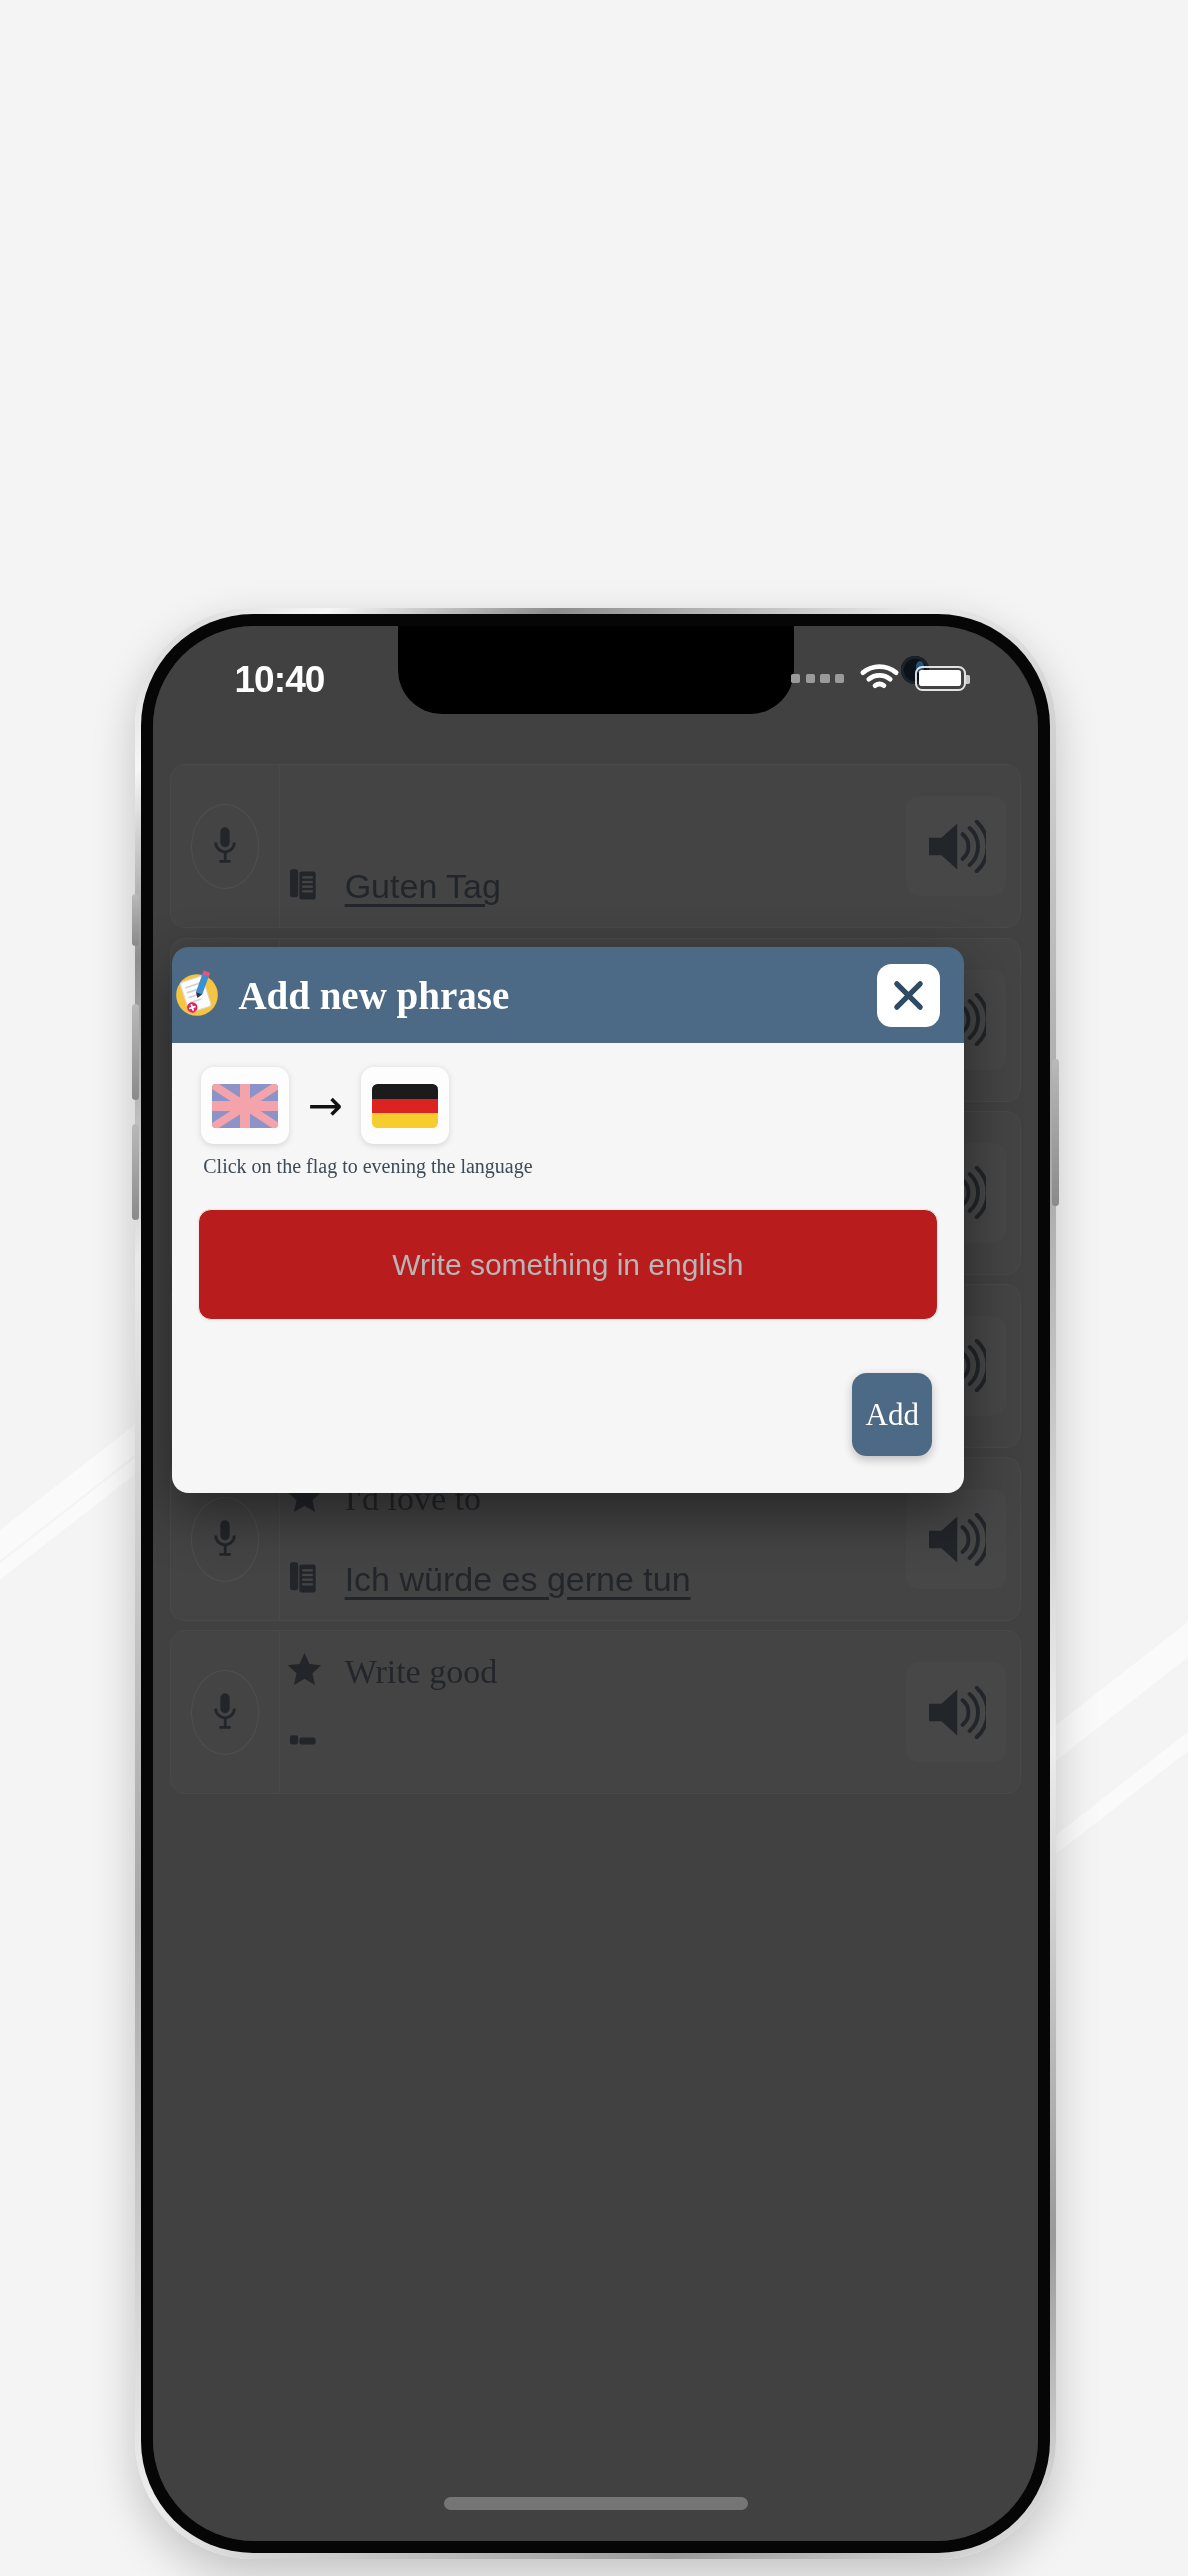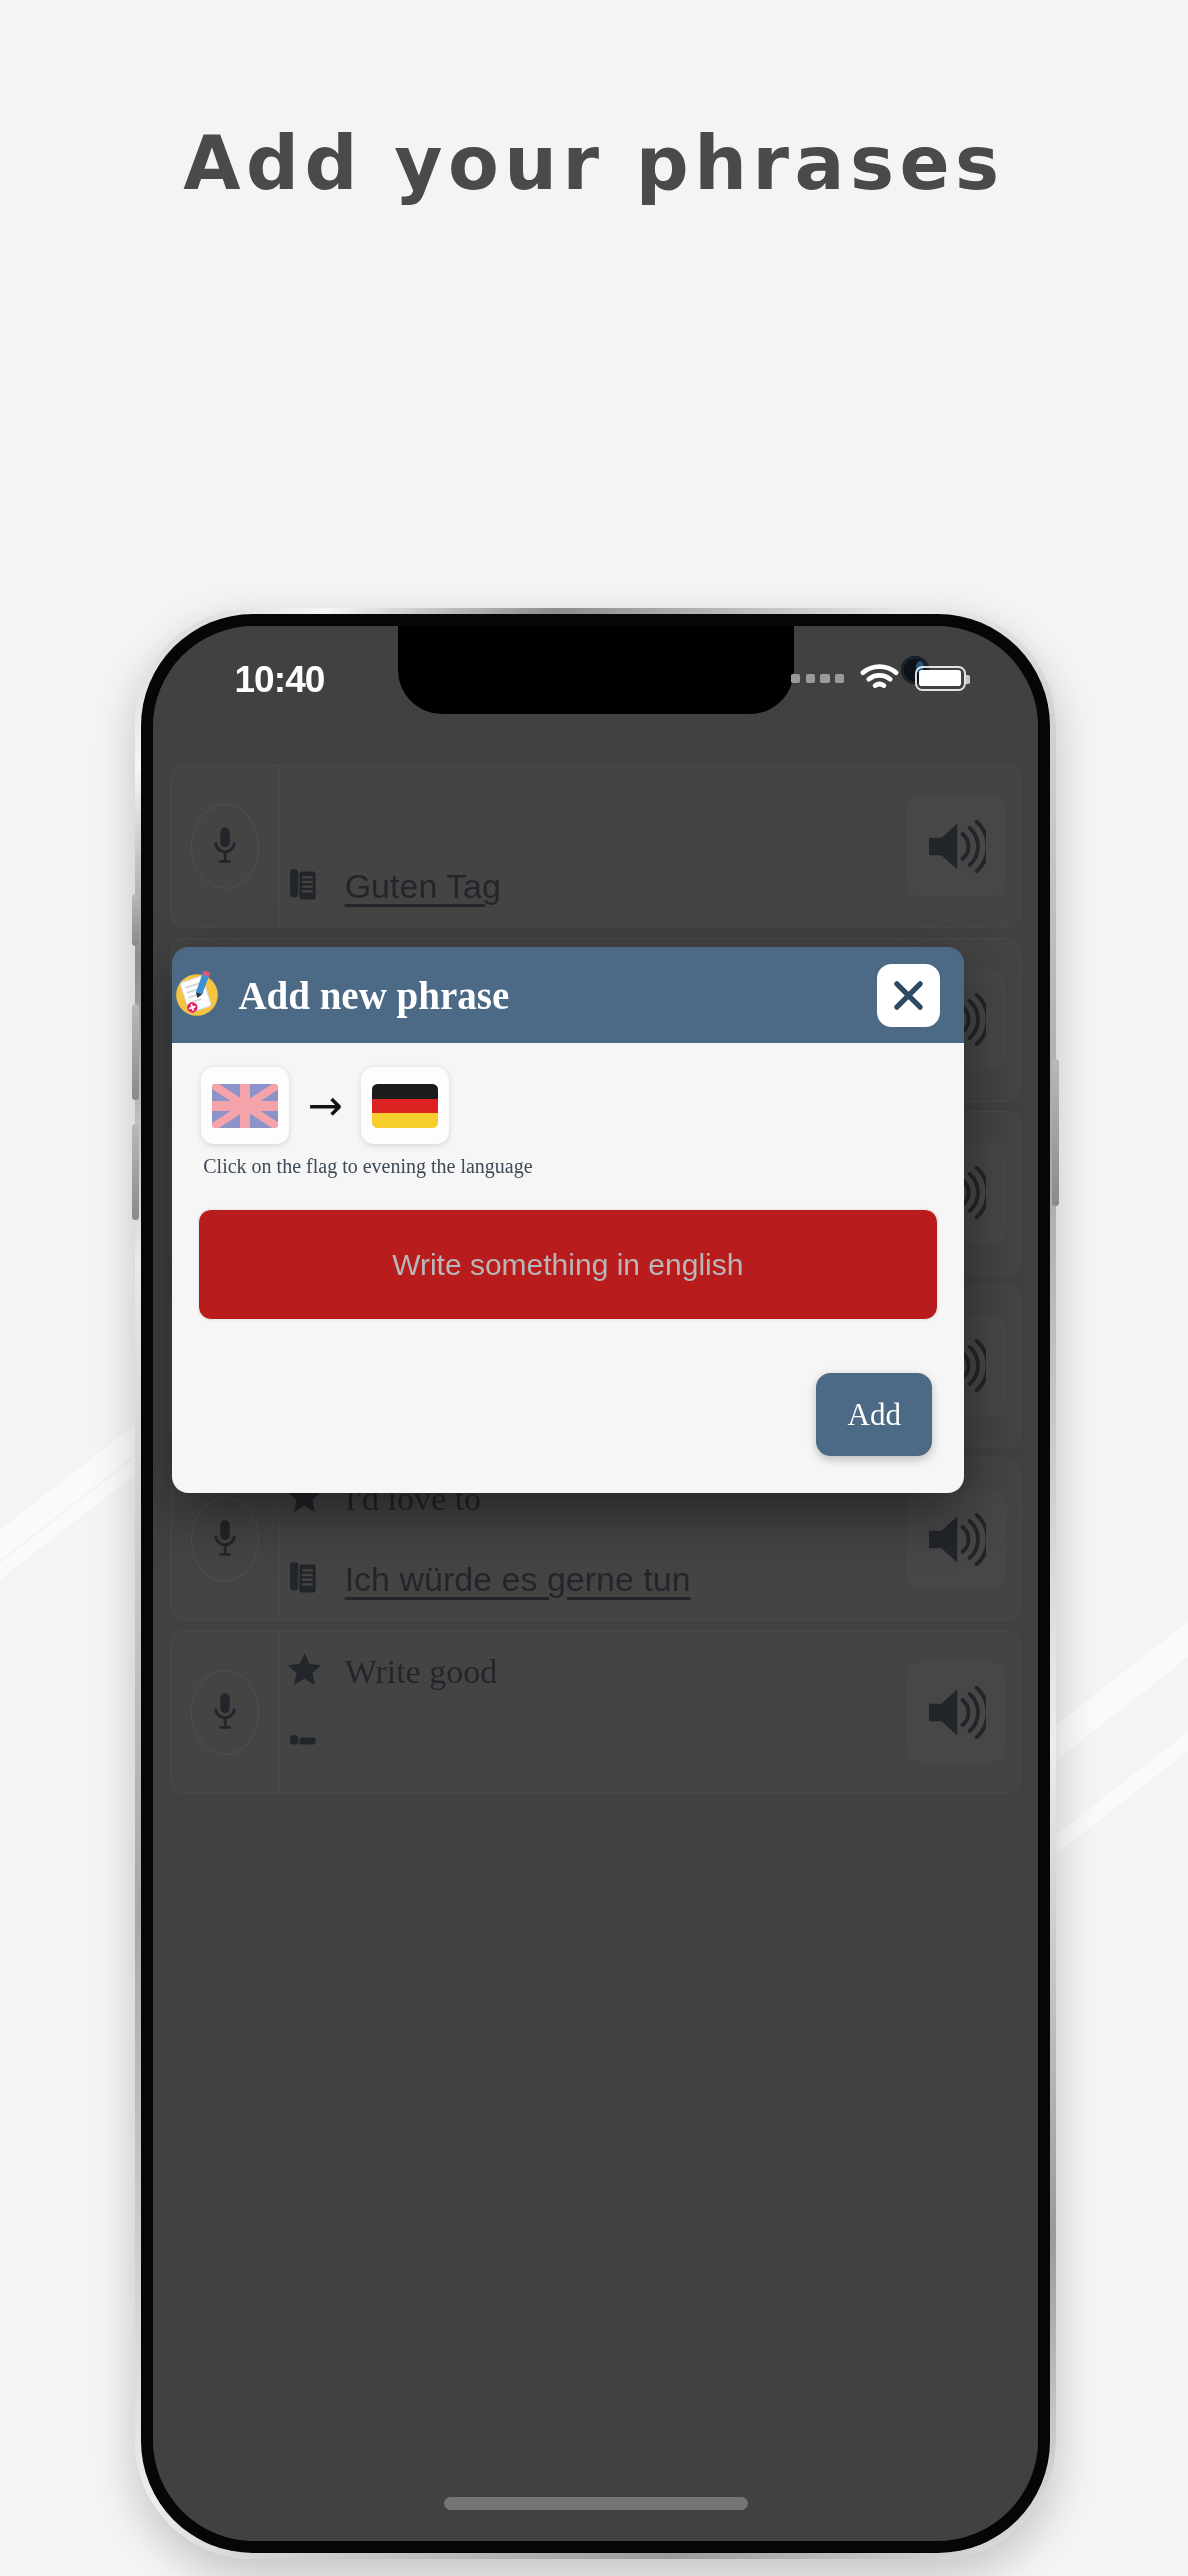--- a/index.html
+++ b/index.html
@@ -200,21 +200,21 @@
     display:flex; align-items:center; justify-content:center;
     box-shadow: 0 0.9px 2.8px rgba(0,0,0,.04);
   }
   .field .ph {
     font-size: 30px; color: #b7b7b7;
     font-family: "Liberation Sans", sans-serif;
   }
   .modal-footer { display:flex; justify-content:flex-end; margin-top: 53px; padding-right: 5.5px; }
   .add-btn {
     background: #4c6a85; color: #fff;
-    width: 116px; height: 83px; border-radius: 14.7px;
+    width: 80px; height: 83px; border-radius: 14.7px;
     display:flex; align-items:center; justify-content:center;
     font-size: 31px; font-family: "Liberation Serif", serif;
     box-shadow: 0 3.7px 9.2px rgba(0,0,0,.22);
     cursor: pointer;
   }
 
   
   .home-indicator {
     position: absolute; bottom: 31px; left: 50%; transform: translateX(-50%);
     width: 304px; height: 13px; border-radius: 7.4px;
@@ -238,21 +238,20 @@
 </style>
 </head>
 <body>
 <div id="root">
 
   <div class="bg-streak s1"></div>
   <div class="bg-streak s2"></div>
   <div class="bg-streak s3"></div>
   <div class="bg-streak s4"></div>
 
-  <div class="headline">Add your phrases</div>
 
   <div class="phone">
     <div class="btn-side btn-mute"></div>
     <div class="btn-side btn-volup"></div>
     <div class="btn-side btn-voldn"></div>
     <div class="btn-side btn-power"></div>
 
     <div class="phone-inner">
       <div class="screen">
 

